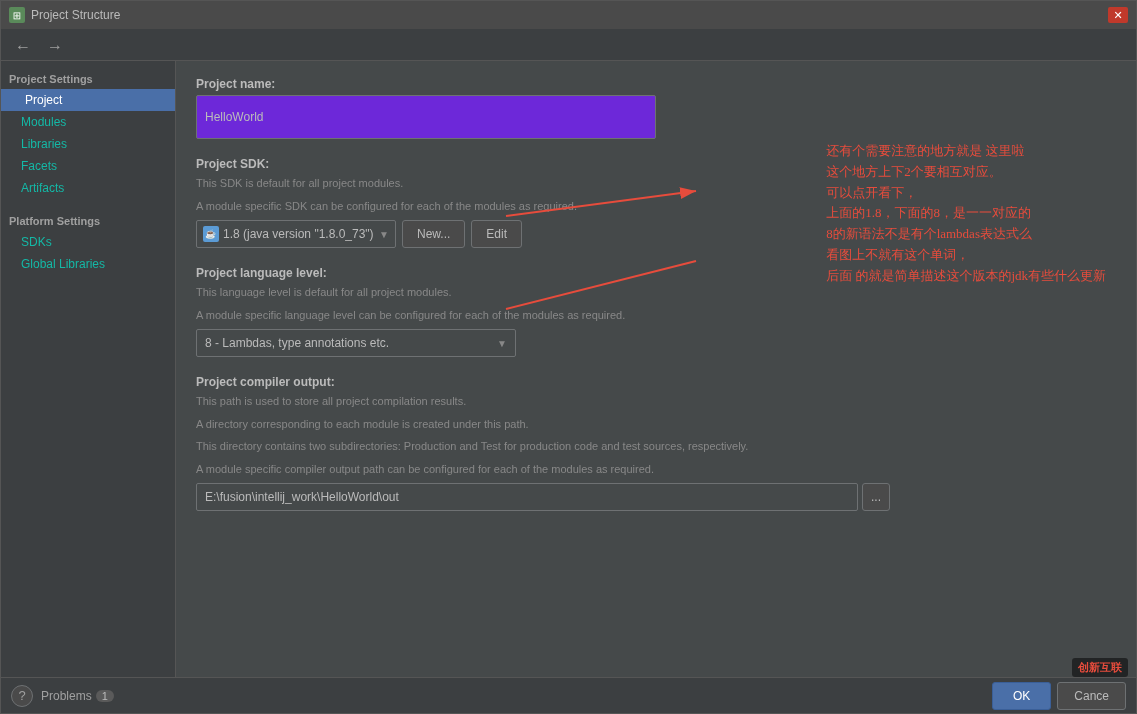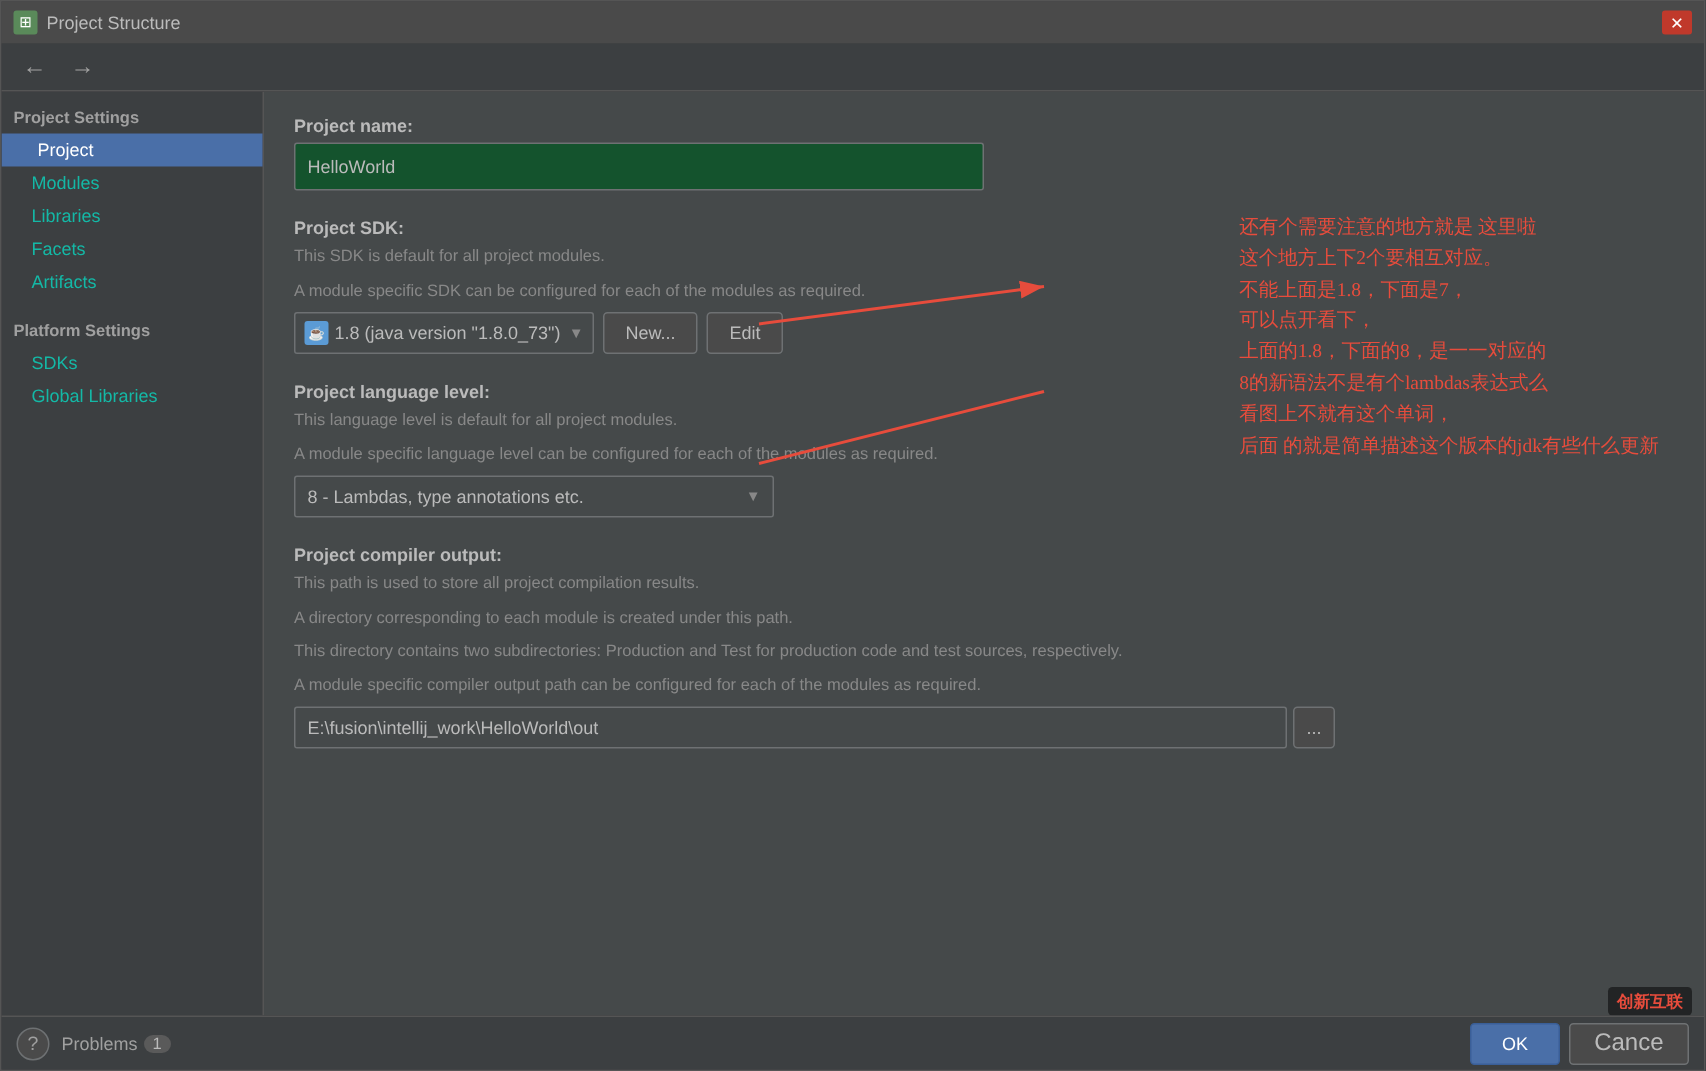--- a/index.html
+++ b/index.html
@@ -146,26 +146,26 @@
     }
 
     .field-desc {
       color: #888888;
       font-size: 11px;
       margin-bottom: 6px;
       line-height: 1.5;
     }
 
     .text-input {
-      background: #14532d;
+      background: #6d28d9;
       border: 1px solid #6e7173;
       color: #bbbbbb;
       padding: 4px 8px;
       font-size: 12px;
-      height: 32px;
+      height: 44px;
       width: 460px;
       border-radius: 2px;
       outline: none;
     }
 
     .sdk-row {
       display: flex;
       align-items: center;
       gap: 6px;
       margin-top: 6px;
@@ -335,21 +335,21 @@
       cursor: pointer;
       border-radius: 3px;
     }
 
     .btn-cancel {
       height: 28px;
       padding: 0 16px;
       background: #4a4a4a;
       border: 1px solid #6e7173;
       color: #bbbbbb;
-      font-size: 16px;
+      font-size: 12px;
       cursor: pointer;
       border-radius: 3px;
     }
 
     .annotation-text {
       position: absolute;
       color: #e74c3c;
       font-size: 13px;
       font-weight: normal;
       line-height: 1.6;
@@ -459,21 +459,20 @@
         <div class="field-desc">A module specific compiler output path can be configured for each of the modules as required.</div>
         <div class="path-row">
           <input class="path-input" type="text" value="E:\fusion\intellij_work\HelloWorld\out" style="">
           <button class="path-browse-btn">...</button>
         </div>
       </div>
 
       <div class="annotation-text" style="right: 30px; top: 80px; max-width: 400px;">
         <div>还有个需要注意的地方就是 这里啦</div>
         <div>这个地方上下2个要相互对应。</div>
-        <div>不能上面是1.8，下面是7，</div>
         <div>可以点开看下，</div>
         <div>上面的1.8，下面的8，是一一对应的</div>
         <div>8的新语法不是有个lambdas表达式么</div>
         <div>看图上不就有这个单词，</div>
         <div>后面 的就是简单描述这个版本的jdk有些什么更新</div>
       </div>
 
       <svg class="arrow-svg" style="position:absolute; top:0; left:0; width:100%; height:100%; pointer-events:none;">
 
         <line x1="330" y1="155" x2="520" y2="130" stroke="#e74c3c" stroke-width="2" marker-end="url(#arrowhead)"></line>

